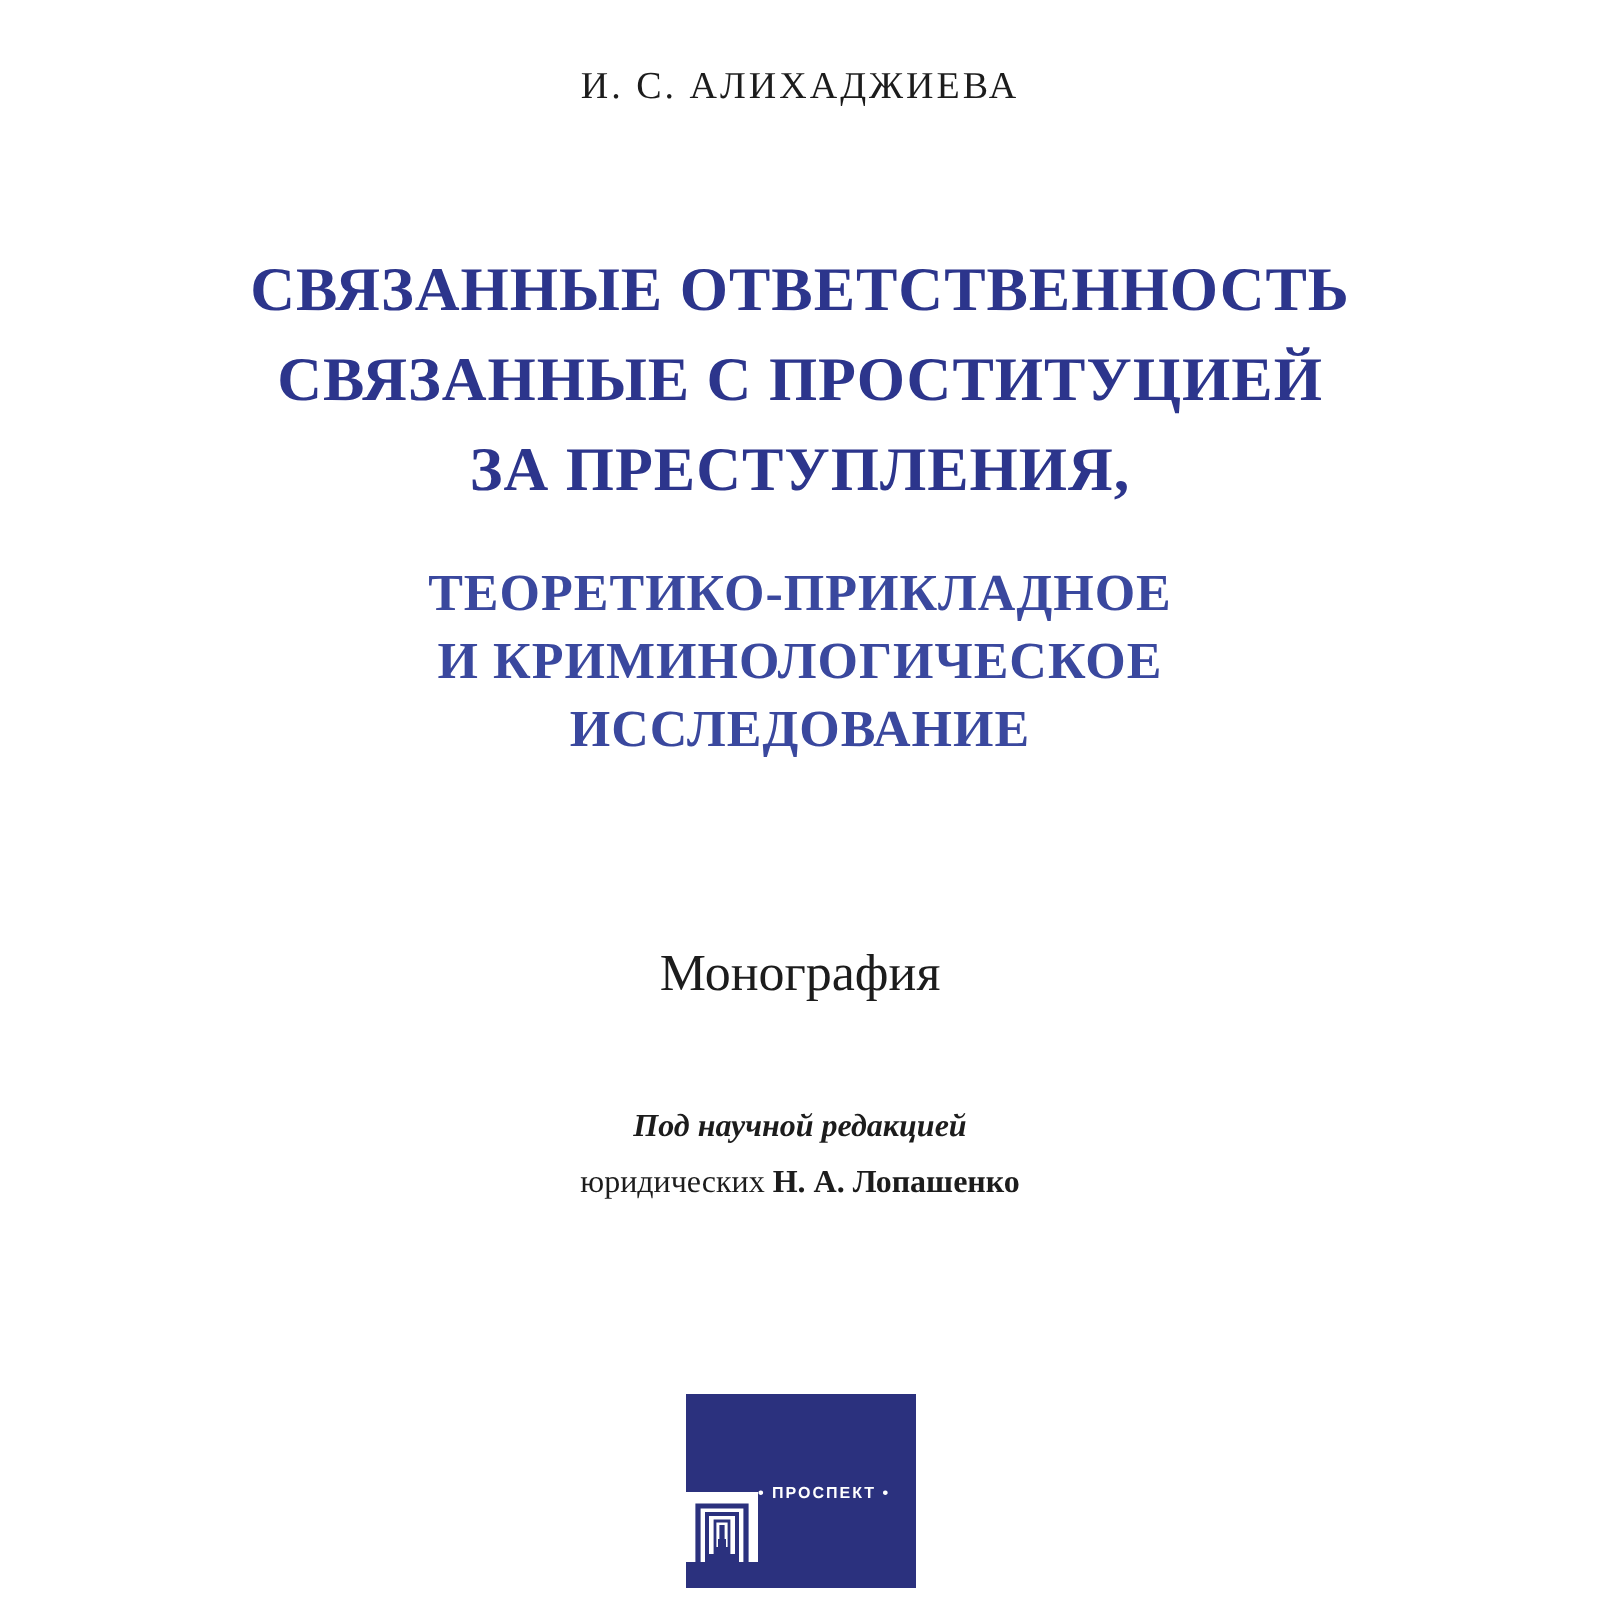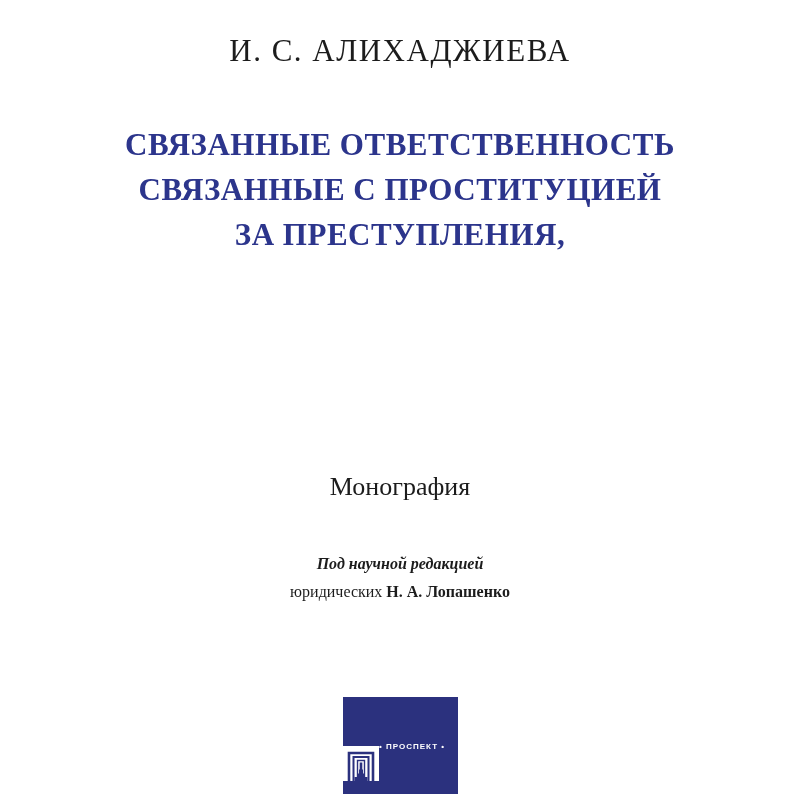--- a/index.html
+++ b/index.html
@@ -17,21 +17,21 @@
     color: #1c1c1c;
   }
   .centered {
     position: absolute;
     left: 0;
     width: 100%;
     text-align: center;
   }
   .author {
     top: 33px;
-    font-size: 31px;
+    font-size: 19px;
     letter-spacing: 1.5px;
     color: #1c1c1c;
   }
   .title {
     top: 122px;
     font-size: 31px;
     line-height: 45px;
     font-weight: bold;
     letter-spacing: 0.5px;
     color: var(--title, #2c358c);
@@ -95,20 +95,25 @@
 <div class="page">
 
   <div class="centered author">И. С. АЛИХАДЖИЕВА</div>
 
   <div class="centered title">
     <div>СВЯЗАННЫЕ ОТВЕТСТВЕННОСТЬ</div>
     <div>СВЯЗАННЫЕ С ПРОСТИТУЦИЕЙ</div>
     <div>ЗА ПРЕСТУПЛЕНИЯ,</div>
   </div>
 
+  <div class="centered subtitle">
+    <div>ТЕОРЕТИКО-ПРИКЛАДНОЕ</div>
+    <div>И КРИМИНОЛОГИЧЕСКОЕ</div>
+    <div>ИССЛЕДОВАНИЕ</div>
+  </div>
 
   <div class="centered monograph">Монография</div>
 
   <div class="centered editor">
     <div class="ed-line1">Под научной редакцией</div>
     <div><span>юридических </span><span class="ed-name">Н. А. Лопашенко</span></div>
   </div>
 
   <div class="publisher-logo">
     <svg class="logo-emblem" viewBox="0 0 36 35" xmlns="http://www.w3.org/2000/svg">

